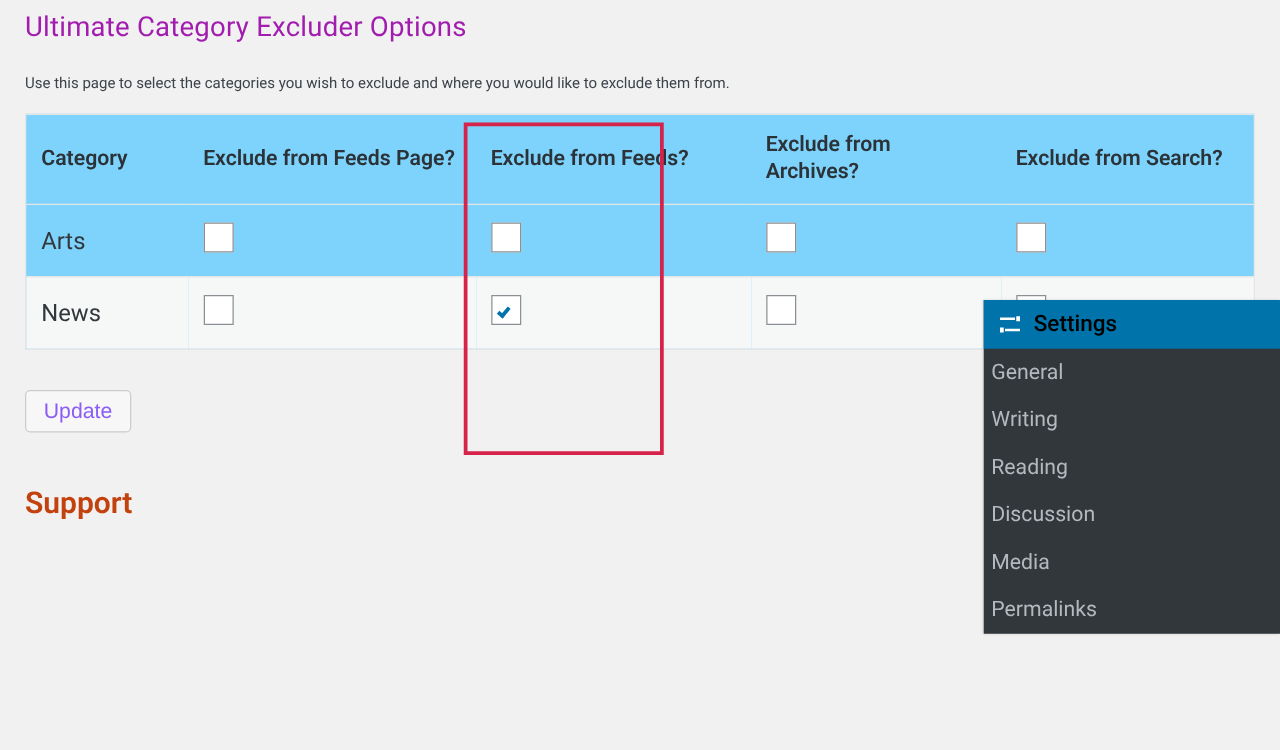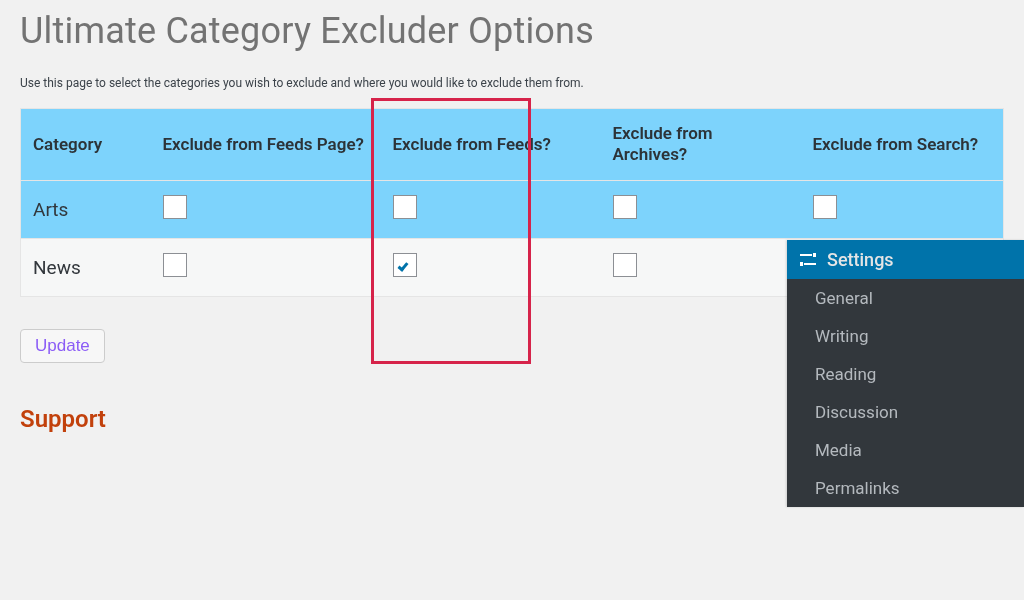--- a/index.html
+++ b/index.html
@@ -9,23 +9,23 @@
     color: #23282d;
     width: 1024px;
     height: 600px;
     overflow: hidden;
     position: relative;
   }
   .page {
     padding: 10px 20px 20px 20px;
   }
   h1.page-title {
-    font-size: 36px;
+    font-size: 22px;
     font-weight: 400;
-    color: #737373;
+    color: #a21caf;
     margin-bottom: 22px;
     letter-spacing: 0.2px;
   }
   .intro {
     font-size: 12px;
     color: #3c434a;
     margin-bottom: 18px;
     margin-top: 24px;
   }
   table.cat-table {
@@ -109,40 +109,40 @@
     right: 0;
     top: 240px;
     width: 237px;
     background: #32373c;
     color: #fff;
     font-size: 17px;
     box-shadow: -1px 0 2px rgba(0,0,0,0.15);
   }
   .settings-header {
     background: #0073aa;
-    color: #e5e5e5;
+    color: #000000;
     padding: 9px 12px;
     display: flex;
     align-items: center;
     gap: 10px;
     font-weight: 500;
     font-size: 18px;
   }
   .settings-header .icon-box {
     width: 18px;
     height: 18px;
     position: relative;
     display: inline-block;
   }
   .settings-header .icon-box svg { display:block; }
   .settings-list {
     list-style: none;
   }
   .settings-list li {
-    padding: 9px 28px;
+    padding: 9px 6px;
     color: #b4b9be;
     cursor: pointer;
   }
   .settings-list li.active {
     color: #fff;
     font-weight: 600;
   }
 </style>
 </head>
 <body>

